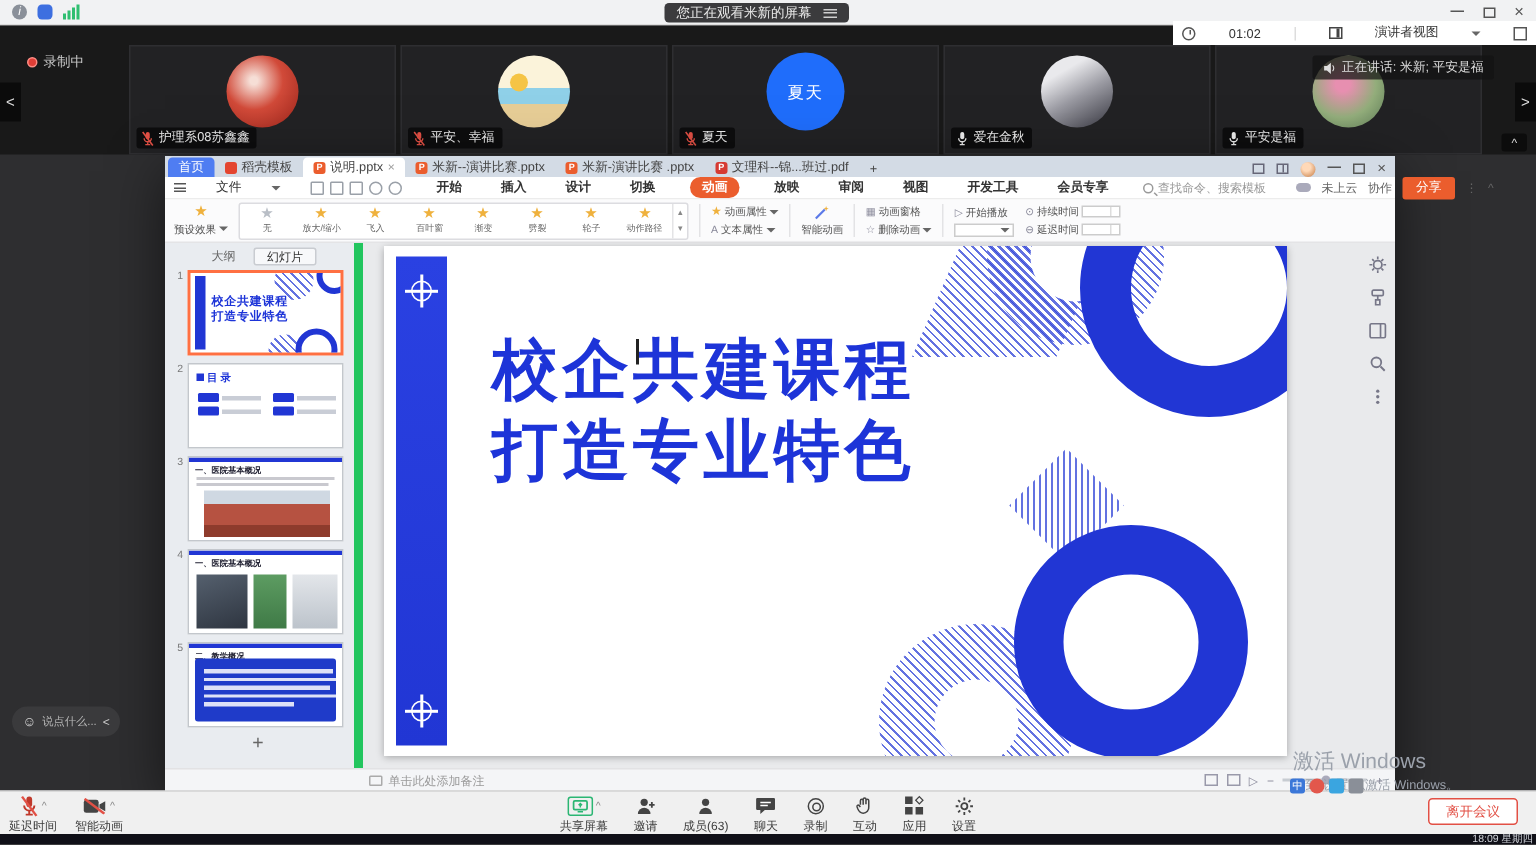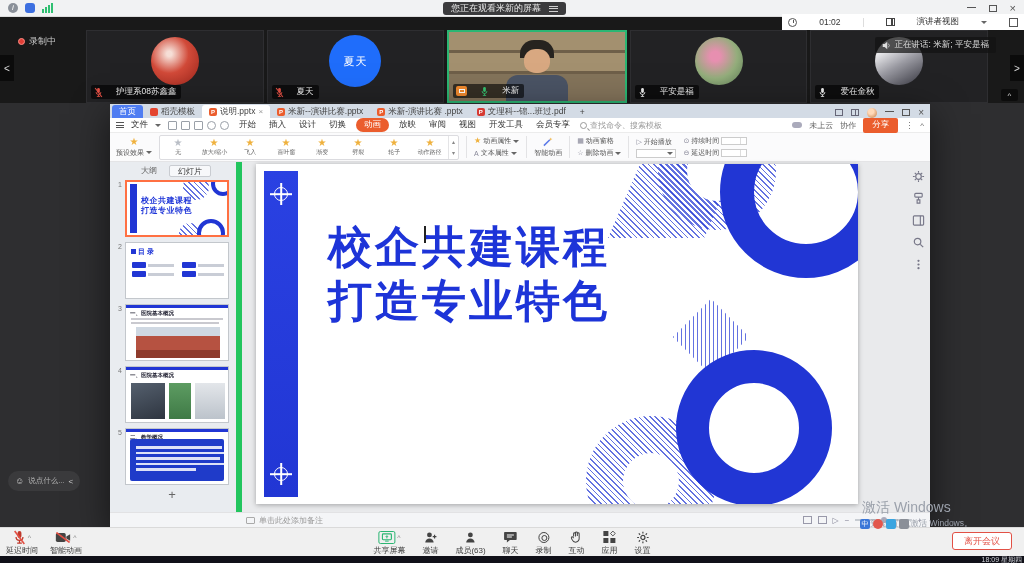--- a/index.html
+++ b/index.html
@@ -34,21 +34,21 @@
   .av-beach{background:linear-gradient(180deg,#fbf3da 0 45%,#8fd0e8 45% 68%,#e6cd96 68%);}
   .av-beach::after{content:"";position:absolute;left:8px;top:12px;width:12px;height:12px;border-radius:50%;background:#f5c445;}
   .av-blue{width:52px;height:52px;background:#1f6dfb;color:#fff;font-size:11px;display:flex;align-items:center;justify-content:center;letter-spacing:1px;}
   .av-flower{background:radial-gradient(circle at 42% 40%,#e78fb0 12%,#93ad7b 55%,#62805a 95%);}
   .av-photo{background:linear-gradient(150deg,#e9e9ec 25%,#9a9aa2 55%,#4c4c55 90%);}
   .cam{position:absolute;inset:0;background:linear-gradient(180deg,#a3906f 0 58%,#83735a 58% 100%);}
   .cam .shelf{position:absolute;left:0;right:0;height:3px;background:#6e5f49;}
   .cam .hair{position:absolute;left:50%;top:8px;transform:translateX(-50%);width:34px;height:18px;background:#26231f;border-radius:14px 14px 0 0;}
   .cam .face{position:absolute;left:50%;top:17px;transform:translateX(-50%);width:26px;height:24px;background:#d8a881;border-radius:45%;}
   .cam .body{position:absolute;left:50%;bottom:0;transform:translateX(-50%);width:62px;height:26px;background:#4a5364;border-radius:12px 12px 0 0;}
-  .namepill{position:absolute;left:4px;bottom:3px;background:rgba(0,0,0,.6);border-radius:2px;padding:1px 5px 1px 3px;display:flex;align-items:center;gap:13px;color:#eee;font-size:8.5px;max-width:92%;white-space:nowrap;}
+  .namepill{position:absolute;left:4px;bottom:3px;background:rgba(0,0,0,.6);border-radius:2px;padding:1px 5px 1px 3px;display:flex;align-items:center;gap:3px;color:#eee;font-size:8.5px;max-width:92%;white-space:nowrap;}
   .sharebadge{width:11px;height:10px;background:#f08a2e;border-radius:2px;display:inline-flex;align-items:center;justify-content:center;}
   .sharebadge i{width:6px;height:4px;border:1px solid #fff;display:block;}
   .speakover{right:28px;top:20px;background:rgba(18,18,18,.72);border-radius:2px;padding:2px 7px;display:flex;gap:4px;align-items:center;color:#ddd;font-size:8.5px;}
   .collapsechip{right:6px;bottom:2px;width:17px;height:12px;background:rgba(0,0,0,.5);color:#ddd;font-size:8px;display:flex;align-items:center;justify-content:center;border-radius:2px;}
   .viewbar{right:0;top:14px;height:16px;background:#fff;display:flex;align-items:center;gap:22px;padding:0 6px;font-size:8.5px;color:#333;}
   .clock-ico{width:9px;height:9px;border:1px solid #555;border-radius:50%;position:relative;}
   .clock-ico::after{content:"";position:absolute;left:3.5px;top:1.5px;width:1px;height:3px;background:#555;}
   .layout-ico{width:9px;height:8px;border:1px solid #444;position:relative;}
   .layout-ico::after{content:"";position:absolute;right:1px;top:0;bottom:0;width:2px;background:#444;}
   .caret{width:0;height:0;border-left:3px solid transparent;border-right:3px solid transparent;border-top:3.5px solid #666;display:inline-block;}
@@ -63,24 +63,24 @@
   .fico{width:8px;height:8px;border-radius:2px;color:#fff;font-size:6px;font-weight:bold;display:inline-flex;align-items:center;justify-content:center;}
   .fico-ppt{background:#eb5d2d;}
   .fico-pdf{background:#d63a32;}
   .fico-docer{background:#e4452f;}
   .tabx{color:#999;font-size:8px;}
   .tbr{margin-left:auto;display:flex;align-items:center;gap:8px;padding-right:6px;color:#555;}
   .mini-sq{width:8px;height:7px;border:1px solid #667;}
   .mini-grid{width:8px;height:7px;border:1px solid #667;position:relative;}
   .mini-grid::after{content:"";position:absolute;left:3px;top:0;bottom:0;width:1px;background:#667;}
   .avatar-mini{width:10px;height:10px;border-radius:50%;background:radial-gradient(circle at 40% 35%,#ffd9b8 30%,#c2763d);}
-  .menubar{height:15px;background:#fff;border-bottom:1px solid #ececec;display:flex;align-items:center;padding:0 6px;gap:7px;font-size:8.5px;color:#333;white-space:nowrap;}
+  .menubar{height:15px;background:#fff;border-bottom:1px solid #ececec;display:flex;align-items:center;padding:0 6px;gap:20px;font-size:8.5px;color:#333;white-space:nowrap;}
   .mb-lines i{display:block;width:8px;height:1px;background:#555;margin:1.5px 0;}
   .qico{width:9px;height:9px;border:1px solid #9aa0a8;border-radius:1px;}
-  .mitem{padding:1px 3px;}
+  .mitem{padding:1px 3px;font-weight:bold;}
   .mitem.on{background:#eb5d2d;color:#fff;border-radius:8px;padding:1px 8px;}
   .searchbox{color:#999;display:flex;gap:3px;align-items:center;font-size:8px;}
   .mag{width:7px;height:7px;border:1px solid #999;border-radius:50%;position:relative;}
   .mag::after{content:"";position:absolute;left:6px;top:6px;width:3px;height:1px;background:#999;transform:rotate(45deg);}
   .mbr{margin-left:auto;display:flex;align-items:center;gap:7px;color:#666;font-size:8px;}
   .cloud-ico{width:10px;height:6px;background:#aab;border-radius:4px;}
   .sharebtn{background:#eb5d2d;color:#fff;border-radius:2px;padding:1.5px 9px;font-size:8.5px;}
   .ribbon{height:29px;background:#fbfbfc;border-bottom:1px solid #e4e4e6;display:flex;align-items:center;padding:2px 6px;gap:7px;font-size:7px;color:#555;white-space:nowrap;}
   .rb-big{display:flex;flex-direction:column;align-items:center;gap:1px;}
   .star{color:#efb13d;font-size:10px;line-height:10px;}
@@ -215,71 +215,63 @@
           <svg width="9" height="11" viewBox="0 0 12 14" style="color:#e25045">
               <rect x="4.2" y="1" width="3.6" height="6.5" rx="1.8" fill="currentColor"></rect>
               <path d="M2.8 6.5a3.2 3.2 0 0 0 6.4 0" fill="none" stroke="currentColor" stroke-width="1.2"></path>
               <path d="M6 10v2.2M3.8 12.2h4.4" stroke="currentColor" stroke-width="1.2"></path>
               <line x1="1.5" y1="1" x2="10.5" y2="13" stroke="#e25045" stroke-width="1.4"></line>
             </svg>
           <span>护理系08苏鑫鑫</span>
         </span>
       </div>
       <div class="tile">
+        <span class="avatar av-beach"></span>
+        <span class="namepill">
+          <svg width="9" height="11" viewBox="0 0 12 14" style="color:#e25045">
+              <rect x="4.2" y="1" width="3.6" height="6.5" rx="1.8" fill="currentColor"></rect>
+              <path d="M2.8 6.5a3.2 3.2 0 0 0 6.4 0" fill="none" stroke="currentColor" stroke-width="1.2"></path>
+              <path d="M6 10v2.2M3.8 12.2h4.4" stroke="currentColor" stroke-width="1.2"></path>
+              <line x1="1.5" y1="1" x2="10.5" y2="13" stroke="#e25045" stroke-width="1.4"></line>
+            </svg>
+          <span>平安、幸福</span>
+        </span>
+      </div>
+      <div class="tile">
         <span class="avatar av-blue">夏天</span>
         <span class="namepill">
           <svg width="9" height="11" viewBox="0 0 12 14" style="color:#e25045">
               <rect x="4.2" y="1" width="3.6" height="6.5" rx="1.8" fill="currentColor"></rect>
               <path d="M2.8 6.5a3.2 3.2 0 0 0 6.4 0" fill="none" stroke="currentColor" stroke-width="1.2"></path>
               <path d="M6 10v2.2M3.8 12.2h4.4" stroke="currentColor" stroke-width="1.2"></path>
               <line x1="1.5" y1="1" x2="10.5" y2="13" stroke="#e25045" stroke-width="1.4"></line>
             </svg>
           <span>夏天</span>
         </span>
       </div>
-      <div class="tile active">
-        <div class="cam">
-          <span class="shelf" style="top:26%;"></span>
-            <span class="shelf" style="top:56%;"></span>
-          <span class="hair"></span>
-            <span class="face"></span>
-            <span class="body"></span>
-        </div>
+      <div class="tile">
+        <span class="avatar av-photo"></span>
         <span class="namepill">
-          <span class="sharebadge">
-              <i></i>
-            </span>
-          <svg width="9" height="11" viewBox="0 0 12 14" style="color:#35c06e">
+          <svg width="9" height="11" viewBox="0 0 12 14" style="color:#eee">
               <rect x="4.2" y="1" width="3.6" height="6.5" rx="1.8" fill="currentColor"></rect>
               <path d="M2.8 6.5a3.2 3.2 0 0 0 6.4 0" fill="none" stroke="currentColor" stroke-width="1.2"></path>
               <path d="M6 10v2.2M3.8 12.2h4.4" stroke="currentColor" stroke-width="1.2"></path>
             </svg>
-          <span>米新</span>
+          <span>爱在金秋</span>
         </span>
       </div>
       <div class="tile">
         <span class="avatar av-flower"></span>
         <span class="namepill">
           <svg width="9" height="11" viewBox="0 0 12 14" style="color:#eee">
               <rect x="4.2" y="1" width="3.6" height="6.5" rx="1.8" fill="currentColor"></rect>
               <path d="M2.8 6.5a3.2 3.2 0 0 0 6.4 0" fill="none" stroke="currentColor" stroke-width="1.2"></path>
               <path d="M6 10v2.2M3.8 12.2h4.4" stroke="currentColor" stroke-width="1.2"></path>
             </svg>
           <span>平安是福</span>
-        </span>
-      </div>
-      <div class="tile">
-        <span class="avatar av-photo"></span>
-        <span class="namepill">
-          <svg width="9" height="11" viewBox="0 0 12 14" style="color:#eee">
-              <rect x="4.2" y="1" width="3.6" height="6.5" rx="1.8" fill="currentColor"></rect>
-              <path d="M2.8 6.5a3.2 3.2 0 0 0 6.4 0" fill="none" stroke="currentColor" stroke-width="1.2"></path>
-              <path d="M6 10v2.2M3.8 12.2h4.4" stroke="currentColor" stroke-width="1.2"></path>
-            </svg>
-          <span>爱在金秋</span>
         </span>
       </div>
     </div>
 
     <div class="abs speakover">
       <svg width="9" height="9" viewBox="0 0 12 12">
           <path d="M1 4h2.5L7 1v10L3.5 8H1z" fill="#ddd"></path>
           <path d="M8.5 3.5a3.5 3.5 0 0 1 0 5" stroke="#ddd" fill="none"></path>
         </svg>
       <span>正在讲话: 米新; 平安是福</span>

